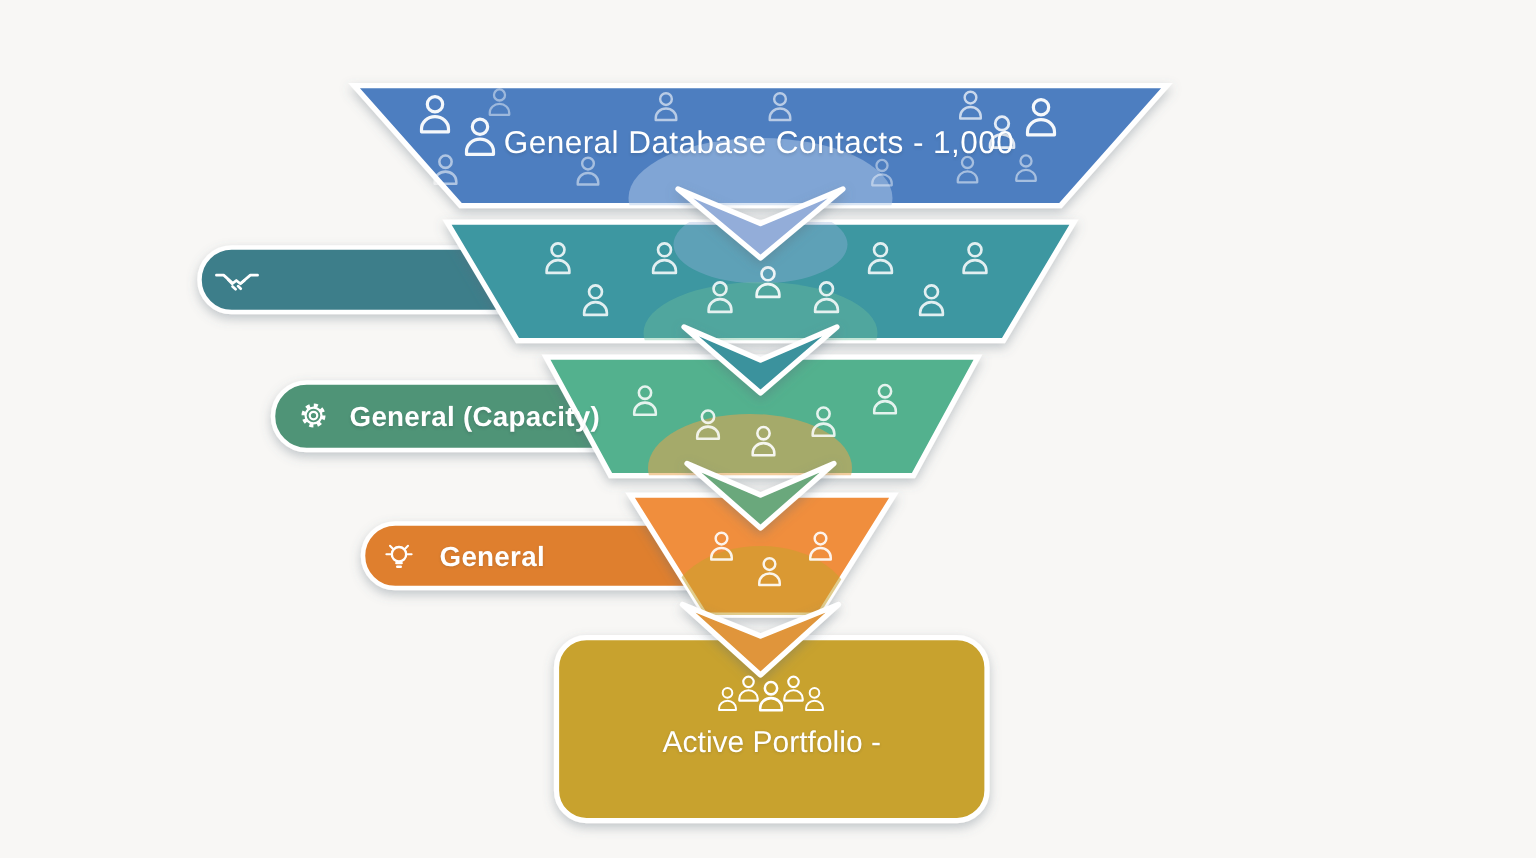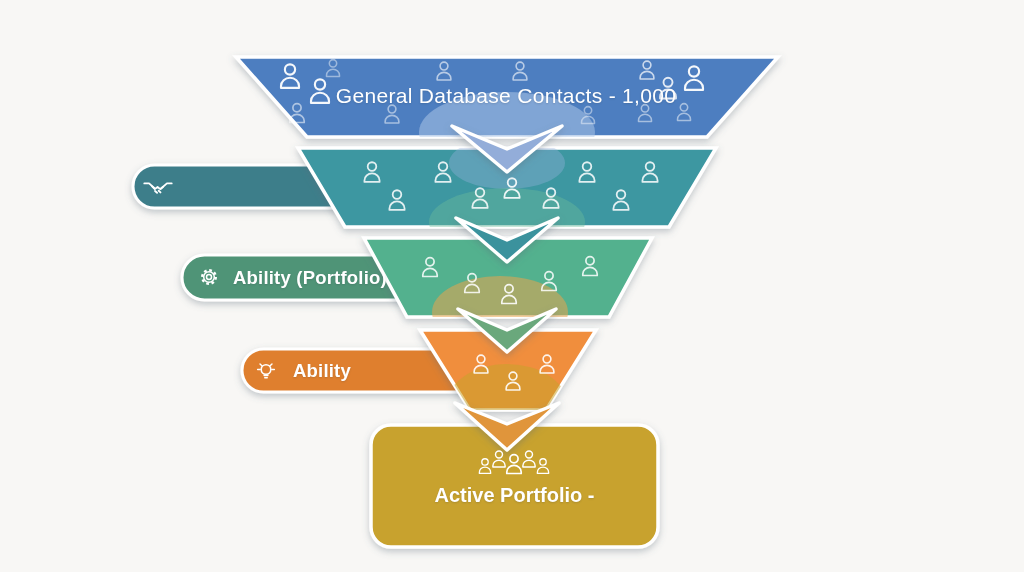--- a/index.html
+++ b/index.html
@@ -19,21 +19,21 @@
     display:flex;align-items:center;
     font-size:18.5px;font-weight:600;letter-spacing:.2px;
   }
   .pill-label.rel{left:184px;top:165px;height:43px}
   .pill-label.abi{left:233px;top:255px;height:45px}
   .pill-label.int{left:293px;top:349px;height:43px}
   .pill-icon{position:absolute;z-index:3}
   .pill-icon.hs{left:142px;top:172px}
   .pill-icon.gear{left:197px;top:265px}
   .pill-icon.bulb{left:254px;top:359px}
-  .result-line{left:374px;width:281px;text-align:center;font-size:20px;font-weight:700}
+  .result-line{left:374px;width:281px;text-align:center;font-size:20px;font-weight:400}
   .result-line.l1{top:484px}
   .result-line.l2{top:510px}
 </style>
 </head>
 <body>
 
 <div class="canvas">
 
   <svg width="1024" height="572" viewBox="0 0 1024 572">
     <defs>
@@ -154,16 +154,16 @@
   </svg>
   <svg class="pill-icon bulb" width="24" height="24" viewBox="0 0 24 24">
     <g fill="none" stroke="#ffffff" stroke-width="1.6" stroke-linecap="round">
       <circle cx="12" cy="10.5" r="4.8"></circle>
       <path d="M10.2 16.4 h3.6 M10.8 18.8 h2.4"></path>
       <path d="M3.6 10.5 h2.6 M17.8 10.5 h2.6 M6 4.9 l1.9 1.9 M18 4.9 l-1.9 1.9" stroke-width="1.4"></path>
     </g>
   </svg>
 
   <div class="overlay tier-label">General Database Contacts - 1,000</div>
-  <div class="overlay pill-label abi">Ability (Portfolio)</div>
-  <div class="overlay pill-label int">Ability</div>
+  <div class="overlay pill-label abi">General (Capacity)</div>
+  <div class="overlay pill-label int">General</div>
   <div class="overlay result-line l1">Active Portfolio -</div>
 </div>
 
 </body></html>

